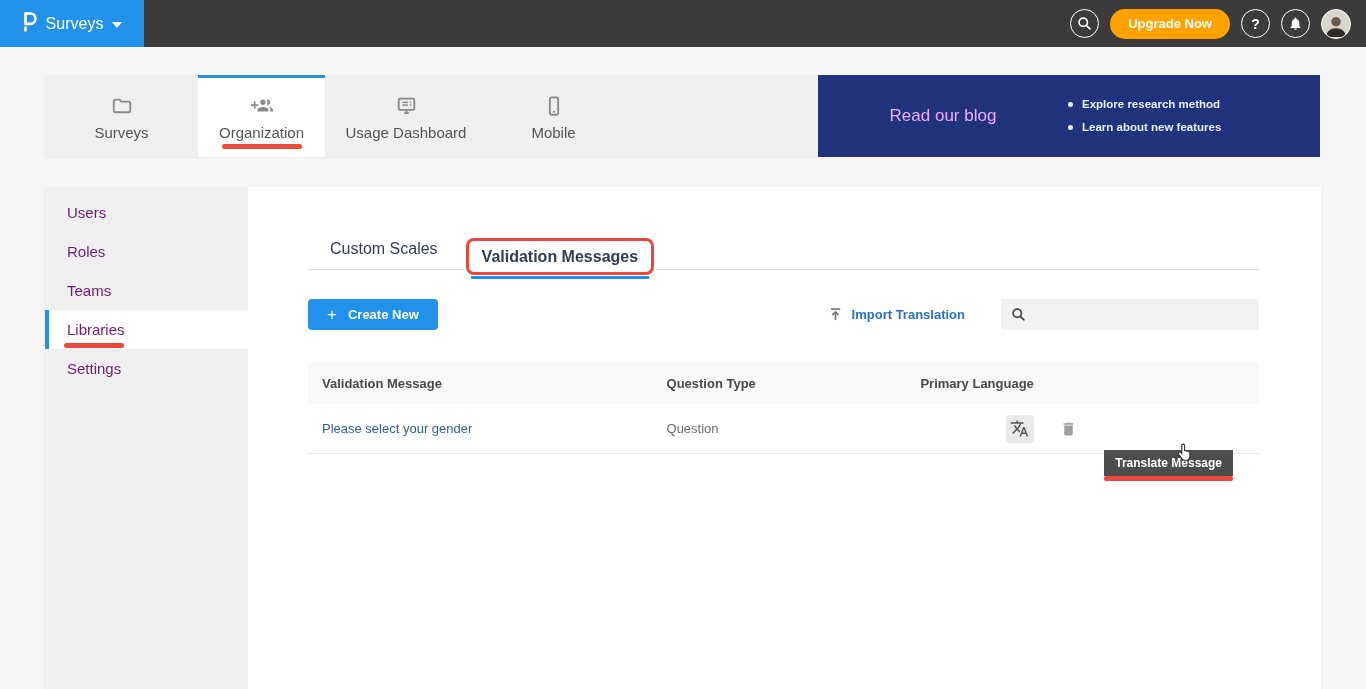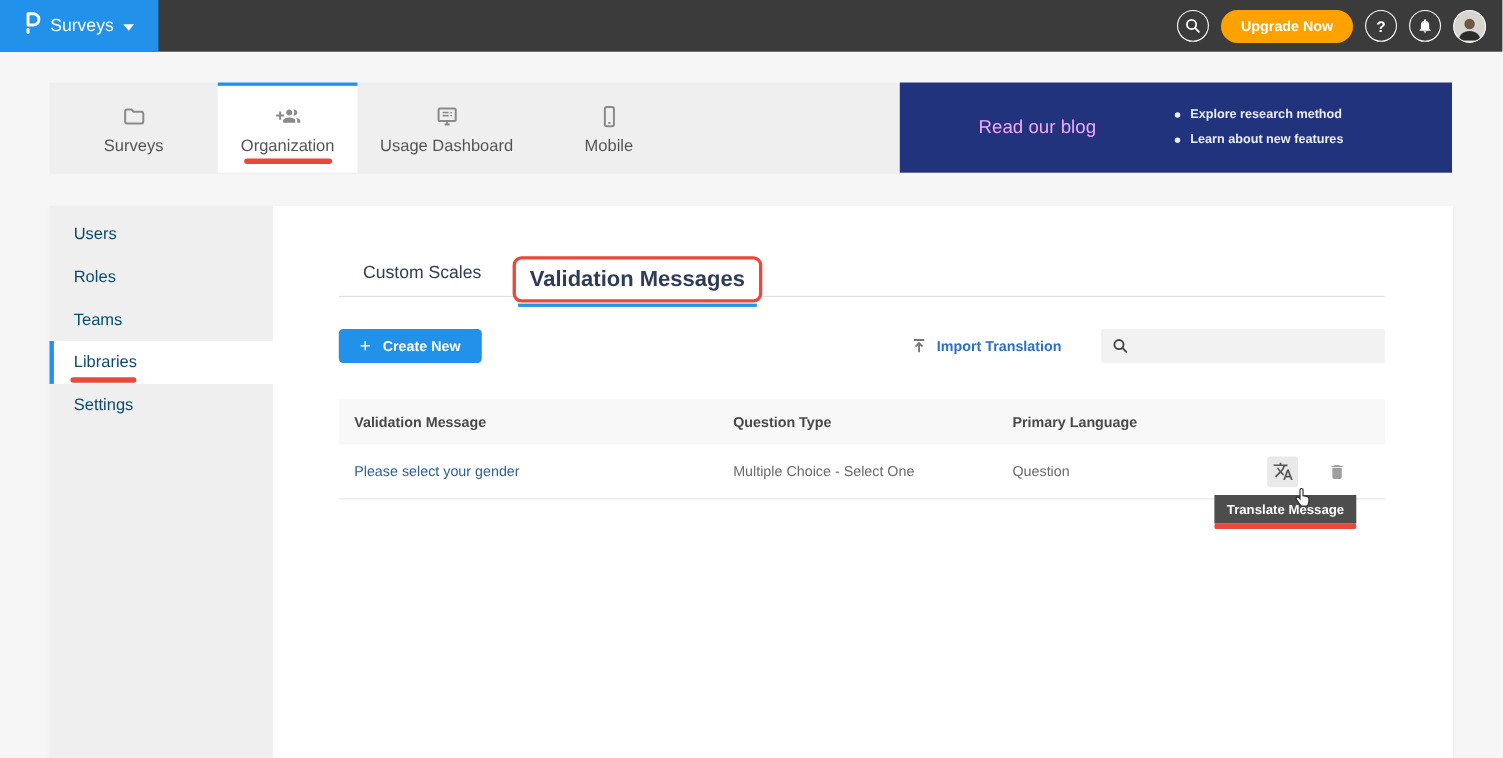--- a/index.html
+++ b/index.html
@@ -45,38 +45,38 @@
   .banner-list li { color:#e8edf8; font-size:11.5px; font-weight:bold;
     line-height:23px; display:flex; align-items:center; gap:9px; }
   .bullet-dot { width:5px; height:5px; border-radius:50%; background:#e8edf8;
     display:inline-block; flex:0 0 auto; }
 
   
   .main-card { margin:30px 45px 0 45px; height:502px; background:#fff;
     display:flex; box-shadow:0 1px 3px rgba(0,0,0,.09); }
   .sidebar { width:203px; background:#efefef; padding-top:6px; flex:0 0 auto; }
   .side-item { height:39px; display:flex; align-items:center; padding-left:18px;
-    font-size:15px; color:#0c4a6e; cursor:pointer; position:relative;
+    font-size:15px; color:#701a75; cursor:pointer; position:relative;
     border-left:4px solid transparent; }
   .side-item.active { background:#fff; border-left:4px solid #2191ea; }
   .side-item .red-underline-side { position:absolute; left:15px; bottom:1px;
     width:60px; height:5px; border-radius:3px; background:#e9483b; }
 
   .content { flex:1; padding:48px 62px 0 60px; position:relative; }
 
   
   .content-tabs { display:flex; align-items:flex-end; gap:28px; margin-left:22px;
     height:33px; position:relative; }
   .tabs-divider { border-bottom:1px solid #e0e0e0; margin-top:1px; }
   .ctab { font-size:16px; font-weight:normal; color:#2f3c55; cursor:pointer;
     padding-bottom:10px; }
   .ctab-annotated { border:3px solid #e9483b; border-radius:8px;
     padding:7px 13px 6px 13px; position:relative; margin-bottom:-7px;
     cursor:pointer; background:#fff; }
-  .ctab-annotated .ctab-label { font-size:20px; font-weight:bold; color:#2f3c55; }
+  .ctab-annotated .ctab-label { font-size:16px; font-weight:bold; color:#2f3c55; }
   .ctab-annotated .blue-bar { position:absolute; left:2px; right:2px; bottom:-7px;
     height:3px; background:#2191ea; }
 
   
   .toolbar { margin-top:29px; display:flex; justify-content:space-between;
     align-items:center; }
   .create-btn { height:31px; background:#2191ea; color:#fff; border:none;
     border-radius:4px; font-family:inherit; font-size:13px; font-weight:bold;
     padding:0 19px; display:flex; align-items:center; gap:11px; cursor:pointer; }
   .plus-glyph { font-size:17px; font-weight:normal; }
@@ -262,21 +262,20 @@
         <div class="cell">Validation Message</div>
         <div class="cell">Question Type</div>
         <div class="cell">Primary Language</div>
         <div class="cell"></div>
       </div>
 
       <div class="trow">
         <div class="cell">
           <span class="row-link">Please select your gender</span>
         </div>
-        <div class="cell">Multiple Choice - Select One</div>
         <div class="cell">Question</div>
         <div class="cell actions">
           <button class="icon-btn hovered">
             <svg width="19" height="19" viewBox="0 0 24 24">
               <path fill="#555" d="M12.87 15.07l-2.54-2.51.03-.03c1.74-1.94 2.98-4.17 3.71-6.53H17V4h-7V2H8v2H1v1.99h11.17C11.5 7.92 10.44 9.75 9 11.35 8.07 10.32 7.3 9.19 6.69 8h-2c.73 1.63 1.73 3.17 2.98 4.56l-5.09 5.02L4 19l5-5 3.11 3.11.76-2.04zM18.5 10h-2L12 22h2l1.12-3h4.75L21 22h2l-4.5-12zm-2.62 7l1.62-4.33L19.12 17h-3.24z"></path>
             </svg>
           </button>
           <button class="icon-btn">
             <svg width="17" height="18" viewBox="0 0 24 24">
               <path fill="#9e9e9e" d="M6 19c0 1.1.9 2 2 2h8c1.1 0 2-.9 2-2V7H6v12zM19 4h-3.5l-1-1h-5l-1 1H5v2h14V4z"></path>

